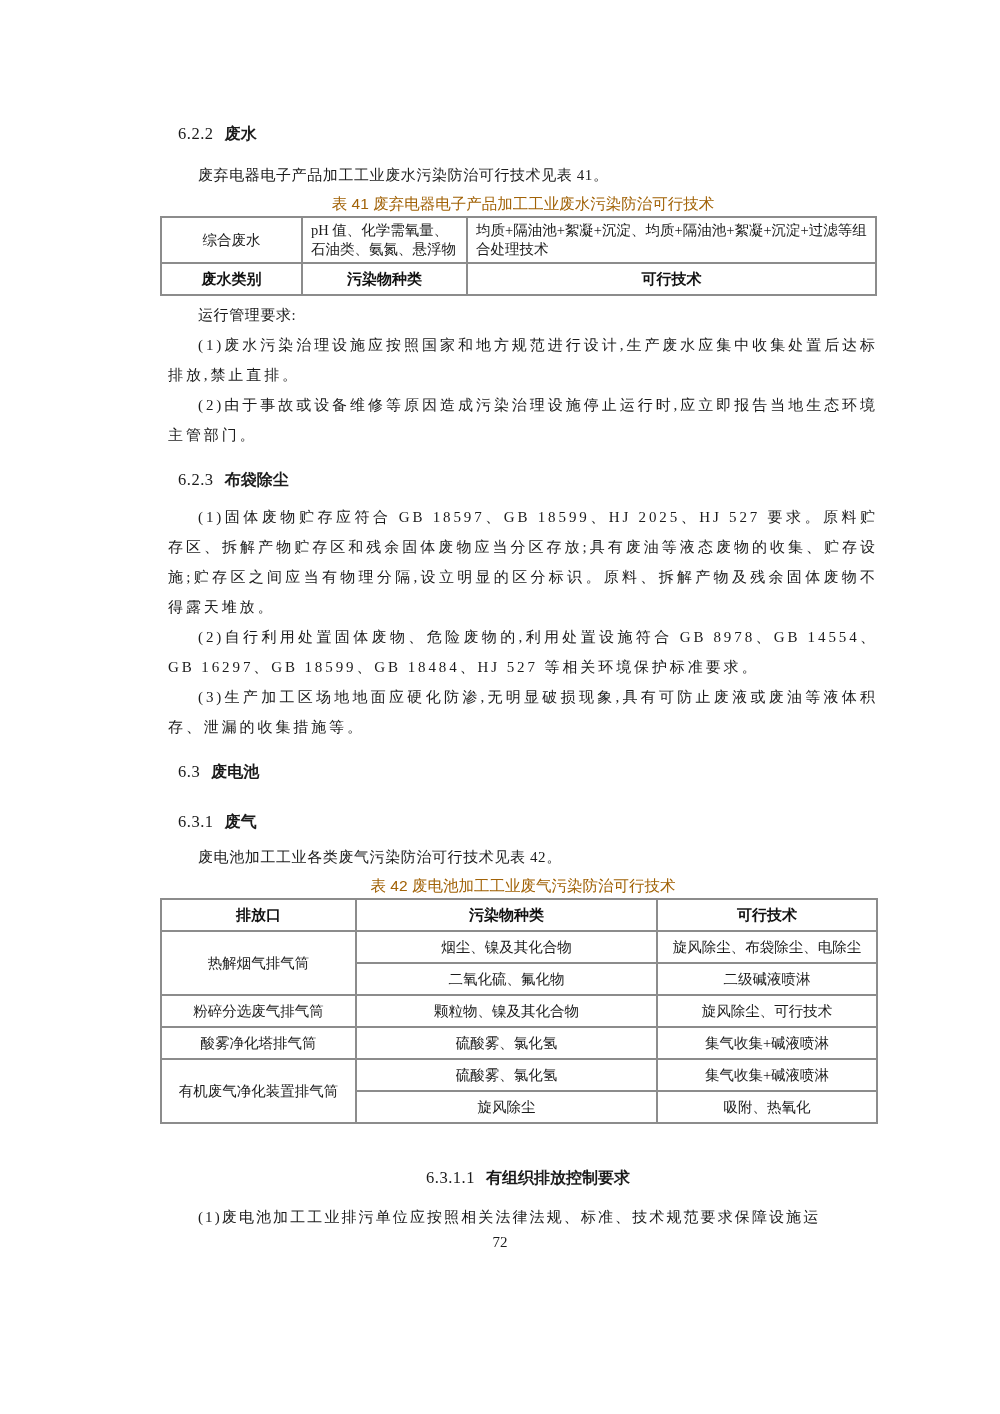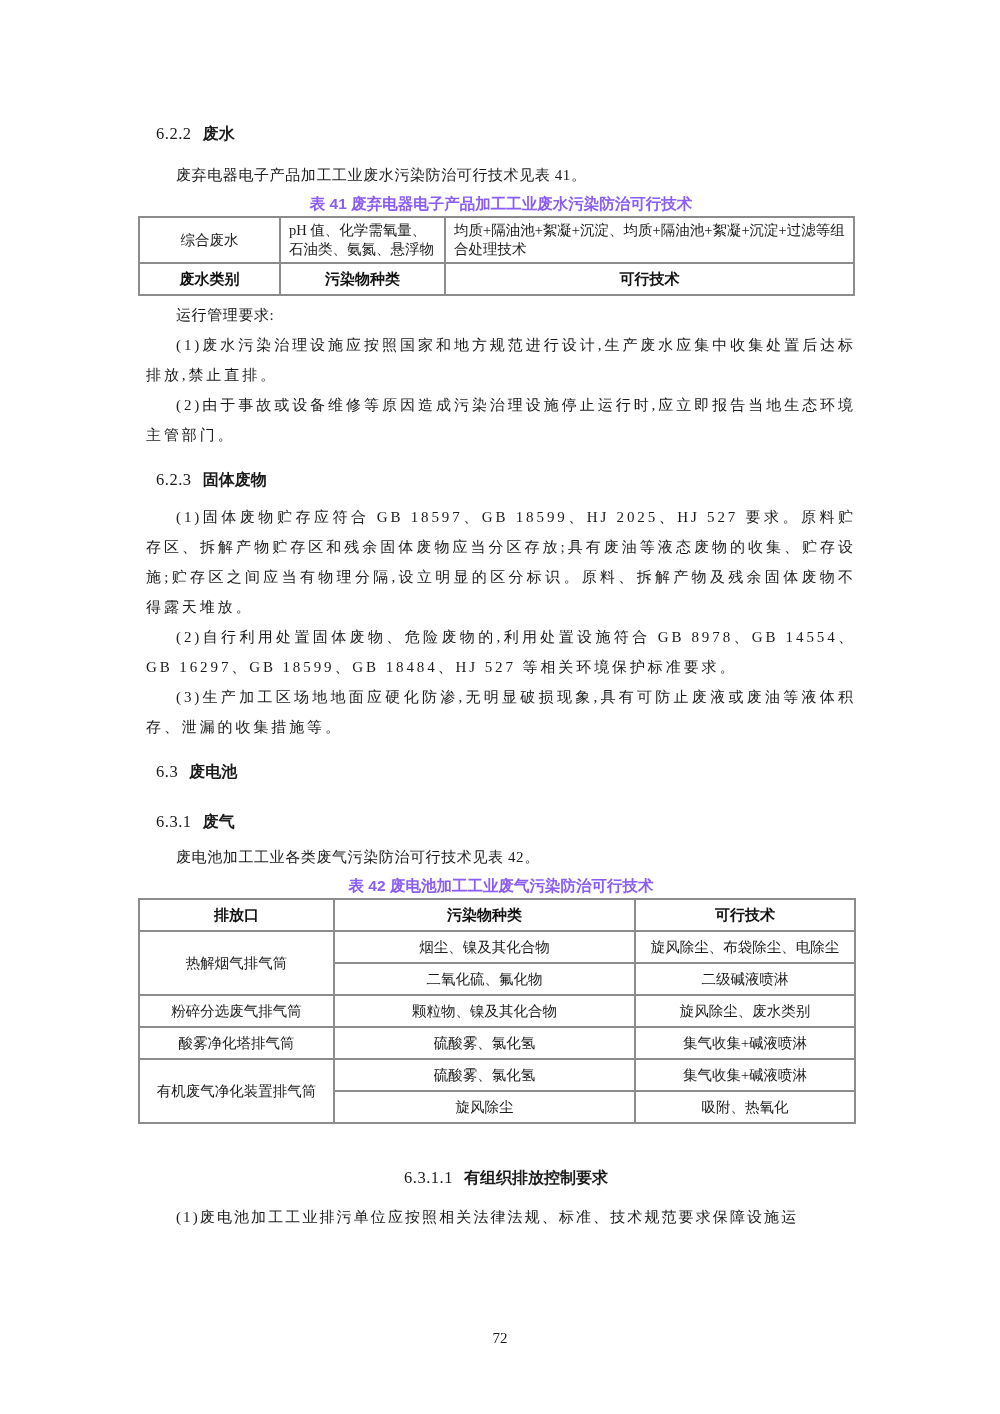--- a/index.html
+++ b/index.html
@@ -7,21 +7,21 @@
     position: relative;
     width: 1000px;
     height: 1414px;
     background: #ffffff;
     color: #1b1b1b;
     font-family: "Liberation Serif", "DejaVu Serif", serif;
     overflow: hidden;
   }
   .content {
     position: absolute;
-    left: 146px;
+    left: 168px;
     top: 0;
     width: 710px;
   }
   
   .hsec { margin: 0; padding-left: 10px; line-height: 28px; font-size: 16.5px; font-weight: 400; }
   .hsec .hnum   { font-family: "Liberation Serif", "DejaVu Serif", serif; letter-spacing: 0.5px; }
   .hsec .htitle { font-family: "Liberation Sans", "DejaVu Sans", sans-serif; font-weight: 700; margin-left: 7px; font-size: 16px; }
   .mt-h622  { margin-top: 120px; }
   .mt-h623  { margin-top: 16px; }
   .mt-h63   { margin-top: 16px; }
@@ -41,24 +41,24 @@
   .mt-intro41 { margin-top: 12px; }
   .mt-ops     { margin-top: 4px;  }
   .mt-p6231   { margin-top: 8px;  }
   .mt-intro42 { margin-top: 6px;  }
   .mt-plast   { margin-top: 10px; }
   
   .tcaption {
     margin: 2px 0 0 0;
     text-align: center;
     font-family: "Liberation Sans", "DejaVu Sans", sans-serif;
-    font-weight: 700;
+    font-weight: 400;
     font-size: 15.5px;
     line-height: 24px;
-    color: #8b5cf6;
+    color: #a16207;
   }
   
   table.dtable {
     border-collapse: collapse;
     table-layout: fixed;
     width: 716px;
     margin-left: -8px;
     border: 2px solid #454545;
   }
   table.dtable th, table.dtable td {
@@ -88,21 +88,21 @@
   .t41 td.cell-center { text-align: center; }
   .t41 td.cell-left   { text-align: left; padding: 2px 6px 2px 8px; }
   .t42 .c1 { width: 195px; }
   .t42 .c2 { width: 301px; }
   .t42 .c3 { width: 220px; }
   .t42 td { height: 28px; text-align: center; }
   
   .pagenum {
     position: absolute;
     left: 0;
-    top: 1326px;
+    top: 1230px;
     width: 1000px;
     text-align: center;
     font-size: 15px;
     line-height: 24px;
     color: #1b1b1b;
   }
 </style>
 </head>
 <body>
 
@@ -137,21 +137,21 @@
         </tr>
       </tbody>
     </table>
 
     <p class="para single mt-ops">运行管理要求:</p>
     <p class="para">(1)废水污染治理设施应按照国家和地方规范进行设计,生产废水应集中收集处置后达标排放,禁止直排。</p>
     <p class="para">(2)由于事故或设备维修等原因造成污染治理设施停止运行时,应立即报告当地生态环境主管部门。</p>
 
     <h3 class="hsec mt-h623">
       <span class="hnum">6.2.3</span>
-      <span class="htitle">固体废物</span>
+      <span class="htitle">布袋除尘</span>
     </h3>
 
     <p class="para mt-p6231">(1)固体废物贮存应符合 GB 18597、GB 18599、HJ 2025、HJ 527 要求。原料贮存区、拆解产物贮存区和残余固体废物应当分区存放;具有废油等液态废物的收集、贮存设施;贮存区之间应当有物理分隔,设立明显的区分标识。原料、拆解产物及残余固体废物不得露天堆放。</p>
     <p class="para">(2)自行利用处置固体废物、危险废物的,利用处置设施符合 GB 8978、GB 14554、GB 16297、GB 18599、GB 18484、HJ 527 等相关环境保护标准要求。</p>
     <p class="para">(3)生产加工区场地地面应硬化防渗,无明显破损现象,具有可防止废液或废油等液体积存、泄漏的收集措施等。</p>
 
     <h3 class="hsec mt-h63">
       <span class="hnum">6.3</span>
       <span class="htitle">废电池</span>
     </h3>
@@ -182,21 +182,21 @@
           <td>烟尘、镍及其化合物</td>
           <td>旋风除尘、布袋除尘、电除尘</td>
         </tr>
         <tr>
           <td>二氧化硫、氟化物</td>
           <td>二级碱液喷淋</td>
         </tr>
         <tr>
           <td>粉碎分选废气排气筒</td>
           <td>颗粒物、镍及其化合物</td>
-          <td>旋风除尘、废水类别</td>
+          <td>旋风除尘、可行技术</td>
         </tr>
         <tr>
           <td>酸雾净化塔排气筒</td>
           <td>硫酸雾、氯化氢</td>
           <td>集气收集+碱液喷淋</td>
         </tr>
         <tr>
           <td rowspan="2">有机废气净化装置排气筒</td>
           <td>硫酸雾、氯化氢</td>
           <td>集气收集+碱液喷淋</td>

